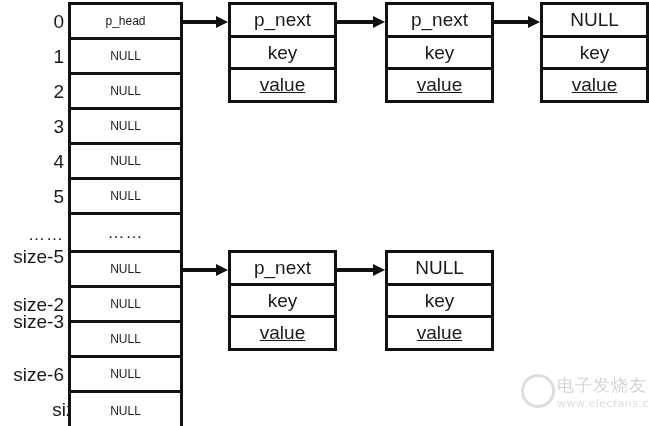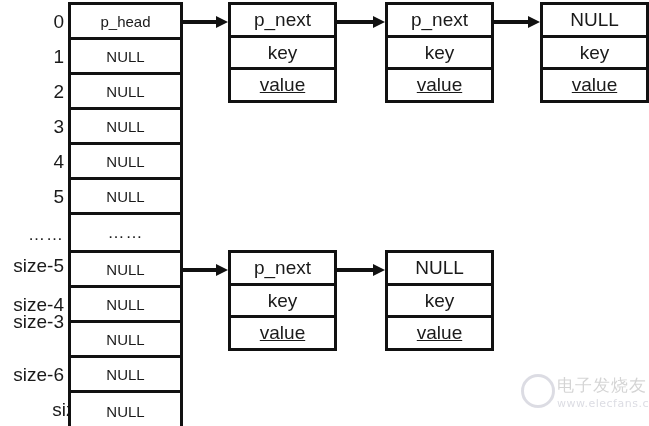--- a/index.html
+++ b/index.html
@@ -46,21 +46,21 @@
     background: #ffffff;
   }
   .bucket-cell {
     height: 35px;
     box-sizing: border-box;
     border-bottom: 3px solid #111111;
     display: flex;
     align-items: center;
     justify-content: center;
     color: #1a1a1a;
-    font-size: 15px;
+    font-size: 12px;
     background: #ffffff;
     position: relative;
   }
   .bucket-cell.ellipsis-cell {
     font-size: 17px;
     letter-spacing: 1px;
     height: 38px;
   }
   .bucket-cell.last-cell {
     border-bottom: none;
@@ -164,22 +164,22 @@
 
 <div id="canvas">
 
   <div class="index-label" style="top:12px;">0</div>
   <div class="index-label" style="top:47px;">1</div>
   <div class="index-label" style="top:82px;">2</div>
   <div class="index-label" style="top:117px;">3</div>
   <div class="index-label" style="top:152px;">4</div>
   <div class="index-label" style="top:187px;">5</div>
   <div class="index-label ellipsis" style="top:226px;">……</div>
-  <div class="index-label" style="top:256px;">size-5</div>
-  <div class="index-label" style="top:295px;">size-4</div>
+  <div class="index-label" style="top:247px;">size-5</div>
+  <div class="index-label" style="top:295px;">size-2</div>
   <div class="index-label" style="top:312px;">size-3</div>
   <div class="index-label" style="top:365px;">size-6</div>
   <div class="index-label" style="top:400px;margin-left:39px;">size-1</div>
 
   <div id="bucket-array">
     <div class="bucket-cell">p_head</div>
     <div class="bucket-cell">NULL</div>
     <div class="bucket-cell">NULL</div>
     <div class="bucket-cell">NULL</div>
     <div class="bucket-cell">NULL</div>

